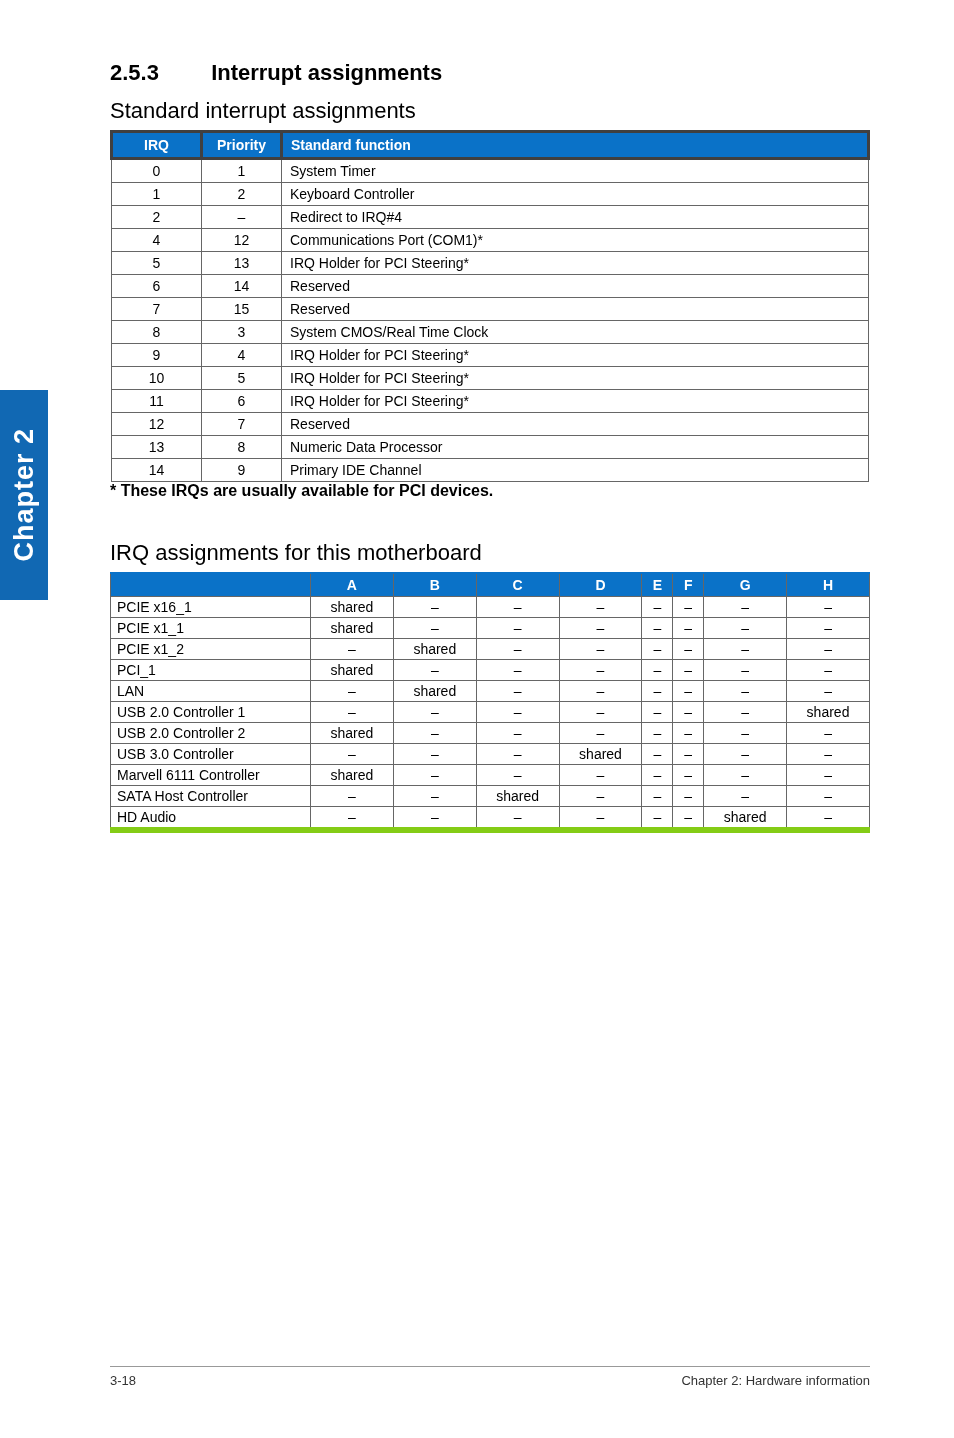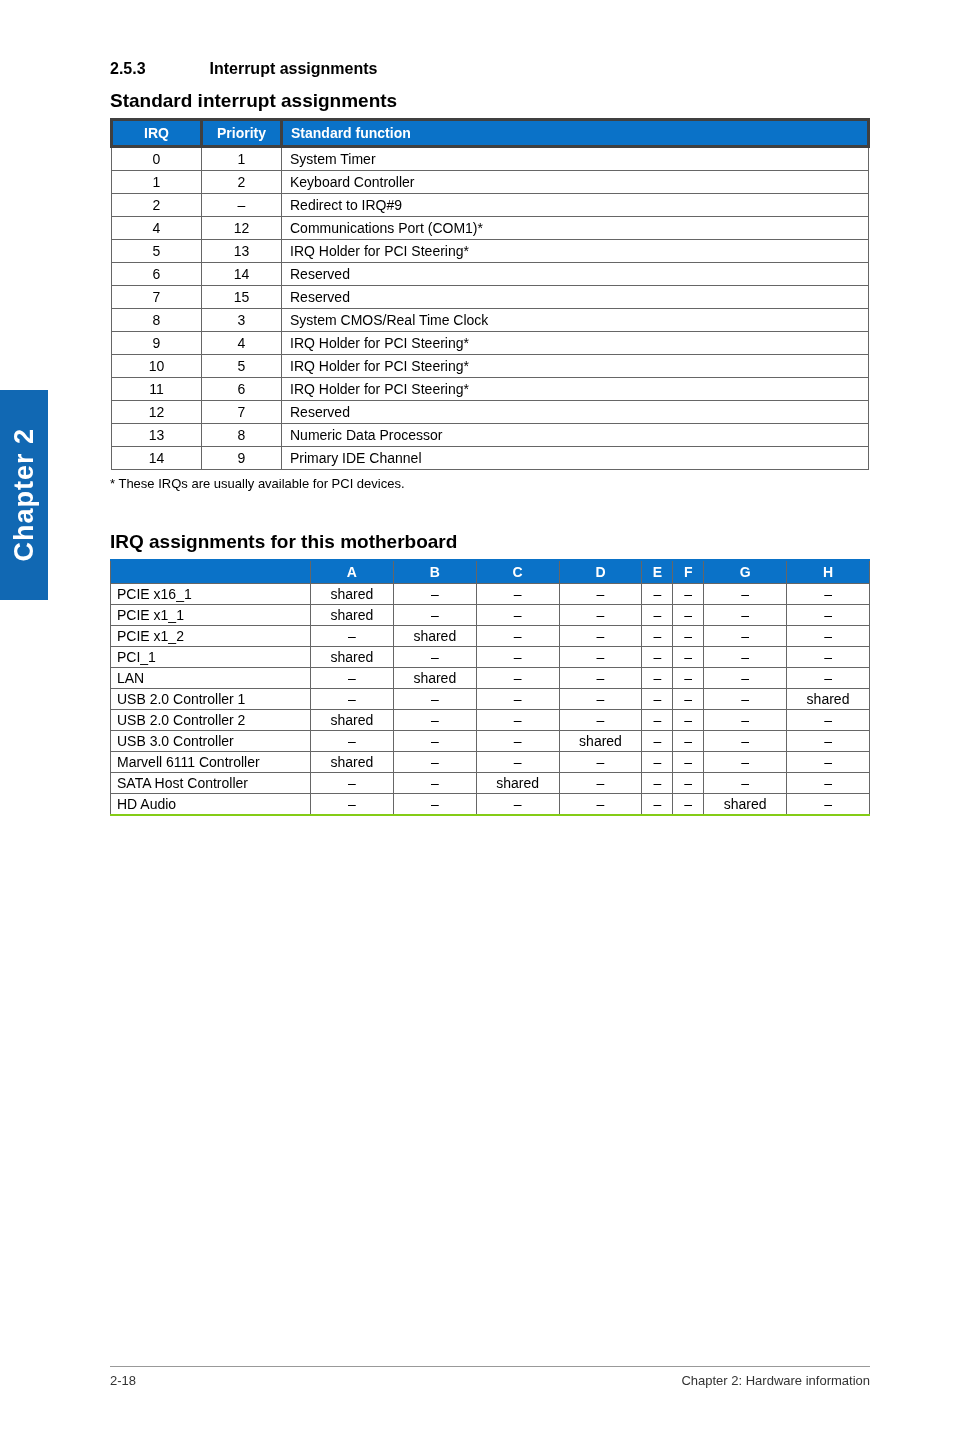--- a/index.html
+++ b/index.html
@@ -34,29 +34,29 @@
   }
 
   .page {
     position: absolute;
     left: 110px;
     top: 60px;
     width: 760px;
   }
 
   h2.section-num {
-    font-size: 16px;
+    font-size: 22px;
     font-weight: bold;
     margin-bottom: 12px;
   }
   h2.section-num .num { display: inline-block; width: 95px; }
 
   h3.subhead {
-    font-size: 19px;
-    font-weight: bold;
+    font-size: 22px;
+    font-weight: normal;
     margin-bottom: 6px;
   }
 
   table.irq-table {
     width: 100%;
     border-collapse: collapse;
     font-size: 14px;
   }
   table.irq-table th {
     background: #0a72c8;
@@ -68,23 +68,22 @@
   }
   table.irq-table th.c-irq { width: 90px; text-align: center; }
   table.irq-table th.c-pri { width: 80px; text-align: center; }
   table.irq-table td {
     border: 1px solid #666;
     padding: 3px 8px;
   }
   table.irq-table td.center { text-align: center; }
 
   .footnote {
-    font-size: 13px;
-    font-weight: normal;
-    margin-top: 6px;
+    font-size: 16px;
+    font-weight: bold;
     margin-bottom: 40px;
   }
 
   table.assign-table {
     width: 100%;
     border-collapse: collapse;
     font-size: 14px;
   }
   table.assign-table th {
     background: #0a72c8;
@@ -100,21 +99,21 @@
   table.assign-table th.lbl { width: 200px; }
   table.assign-table td {
     border-left: 1px solid #666;
     border-right: 1px solid #666;
     border-bottom: 1px solid #666;
     padding: 2px 6px;
     text-align: center;
   }
   table.assign-table td.label { text-align: left; }
   table.assign-table tr:first-child th { border-top: 2px solid #0a72c8; }
-  table.assign-table tr:last-child td { border-bottom: 2px solid #84cc16; }
+  table.assign-table tr:last-child td { border-bottom: 6px solid #84cc16; }
 
   .footer {
     position: absolute;
     left: 110px;
     bottom: 50px;
     width: 760px;
     border-top: 1px solid #999;
     padding-top: 6px;
     font-size: 13px;
     color: #333;
@@ -153,21 +152,21 @@
           <td>System Timer</td>
         </tr>
         <tr>
           <td class="center">1</td>
           <td class="center">2</td>
           <td>Keyboard Controller</td>
         </tr>
         <tr>
           <td class="center">2</td>
           <td class="center">–</td>
-          <td>Redirect to IRQ#9</td>
+          <td>Redirect to IRQ#4</td>
         </tr>
         <tr>
           <td class="center">4</td>
           <td class="center">12</td>
           <td>Communications Port (COM1)*</td>
         </tr>
         <tr>
           <td class="center">5</td>
           <td class="center">13</td>
           <td>IRQ Holder for PCI Steering*</td>
@@ -359,15 +358,15 @@
           <td>–</td>
           <td>shared</td>
           <td>–</td>
         </tr>
       </tbody>
   </table>
 
 </div>
 
 <div class="footer">
-  <span>2-18</span>
+  <span>3-18</span>
   <span>Chapter 2: Hardware information</span>
 </div>
 
 </body></html>

